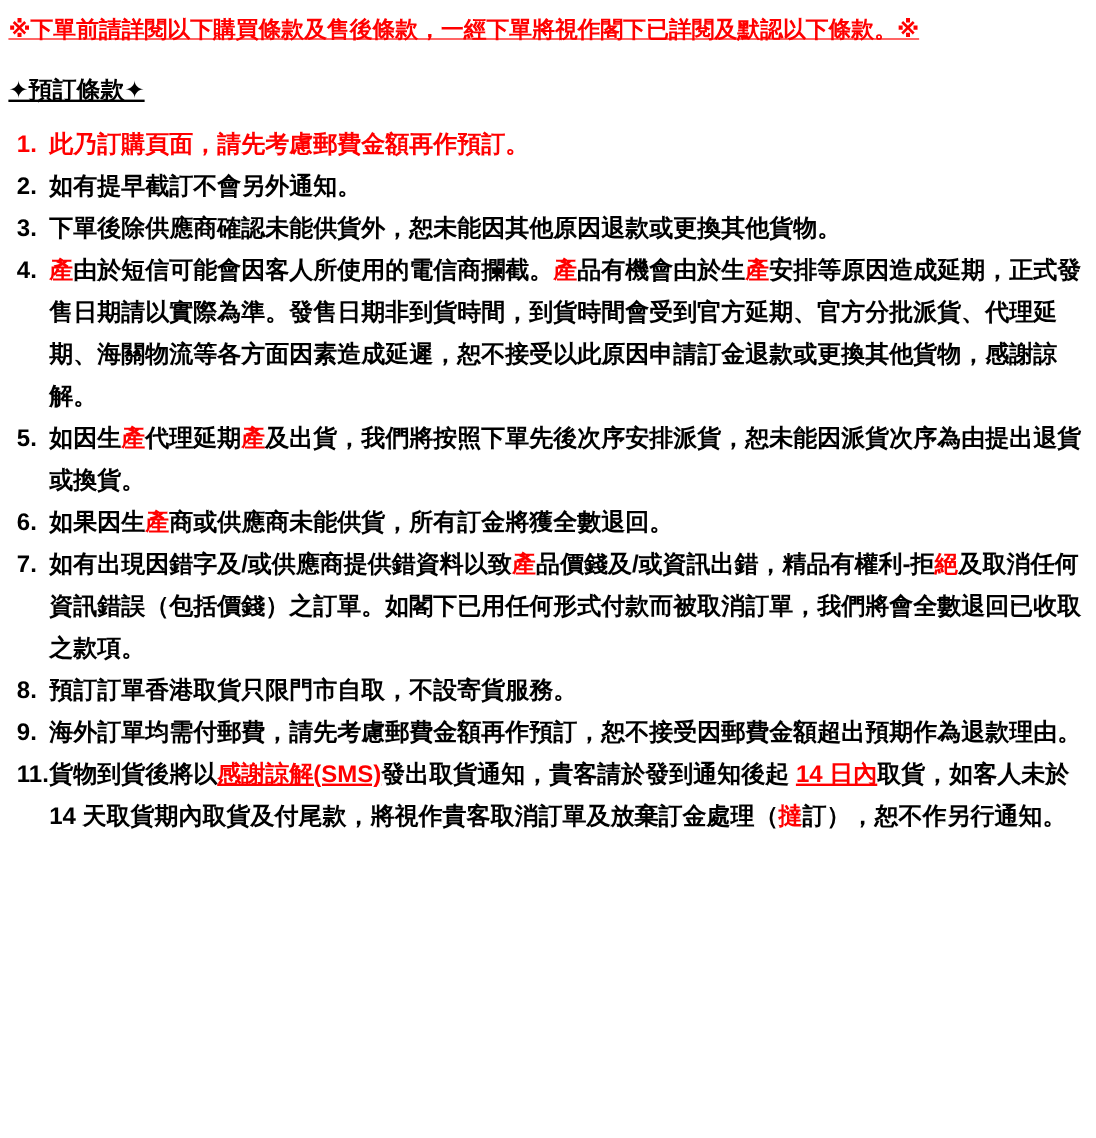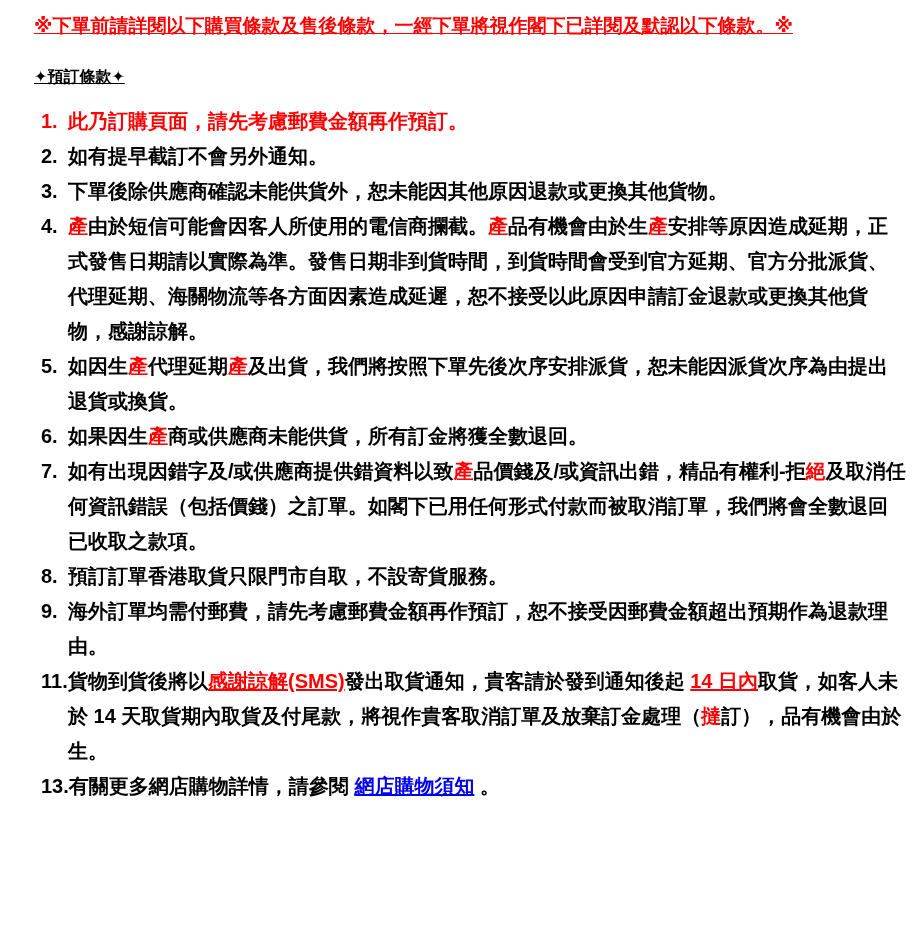--- a/index.html
+++ b/index.html
@@ -11,32 +11,31 @@
     width: 913px;
     font-family: "Liberation Sans", "DejaVu Sans", sans-serif;
     font-weight: bold;
     font-size: 20px;
     line-height: 35px;
     color: #000000;
   }
   .page {
     padding: 8px 6px 12px 7px;
     box-sizing: border-box;
-    margin-left: 27px;
   }
   .page-title {
     color: var(--emphasis, #ff0000);
     text-decoration: underline;
     font-size: 19px;
     margin: 0 0 16px 0;
   }
   .section-heading {
     color: #000000;
     text-decoration: underline;
-    font-size: 16px;
+    font-size: 20px;
     margin: 0 0 10px 0;
   }
   ol.terms {
     list-style: none;
     margin: 0;
     padding: 0;
   }
   .term {
     display: flex;
     align-items: flex-start;
@@ -114,22 +113,18 @@
   </li>
 
   <li class="term">
     <span class="term-num">9.</span>
     <span class="term-text"><span>海外訂單均需付郵費，請先考慮郵費金額再作預訂，恕不接受因郵費金額超出預期作為退款理由。</span></span>
   </li>
 
 
   <li class="term">
     <span class="term-num">11.</span>
-    <span class="term-text"><span>貨物到貨後將以</span><span class="s-red-u">感謝諒解(SMS)</span><span>發出取貨通知，貴客請於發到通知後起 </span><span class="s-red-u">14 日內</span><span>取貨，如客人未於 14 天取貨期內取貨及付尾款，將視作貴客取消訂單及放棄訂金處理（</span><span class="s-red">撻</span><span>訂），品有機會由於生。</span></span>
+    <span class="term-text"><span>貨物到貨後將以</span><span class="s-red-u">感謝諒解(SMS)</span><span>發出取貨通知，貴客請於發到通知後起 </span><span class="s-red-u">14 日內</span><span>取貨，如客人未於 14 天取貨期內取貨及付尾款，將視作貴客取消訂單及放棄訂金處理（</span><span class="s-red">撻</span><span>訂），恕不作另行通知。</span></span>
   </li>
 
 
-  <li class="term">
-    <span class="term-num">13.</span>
-    <span class="term-text"><span>有關更多網店購物詳情，請參閱 </span><span class="s-link">網店購物須知</span><span> 。</span></span>
-  </li>
 </ol>
 </div>
 
 </body></html>

